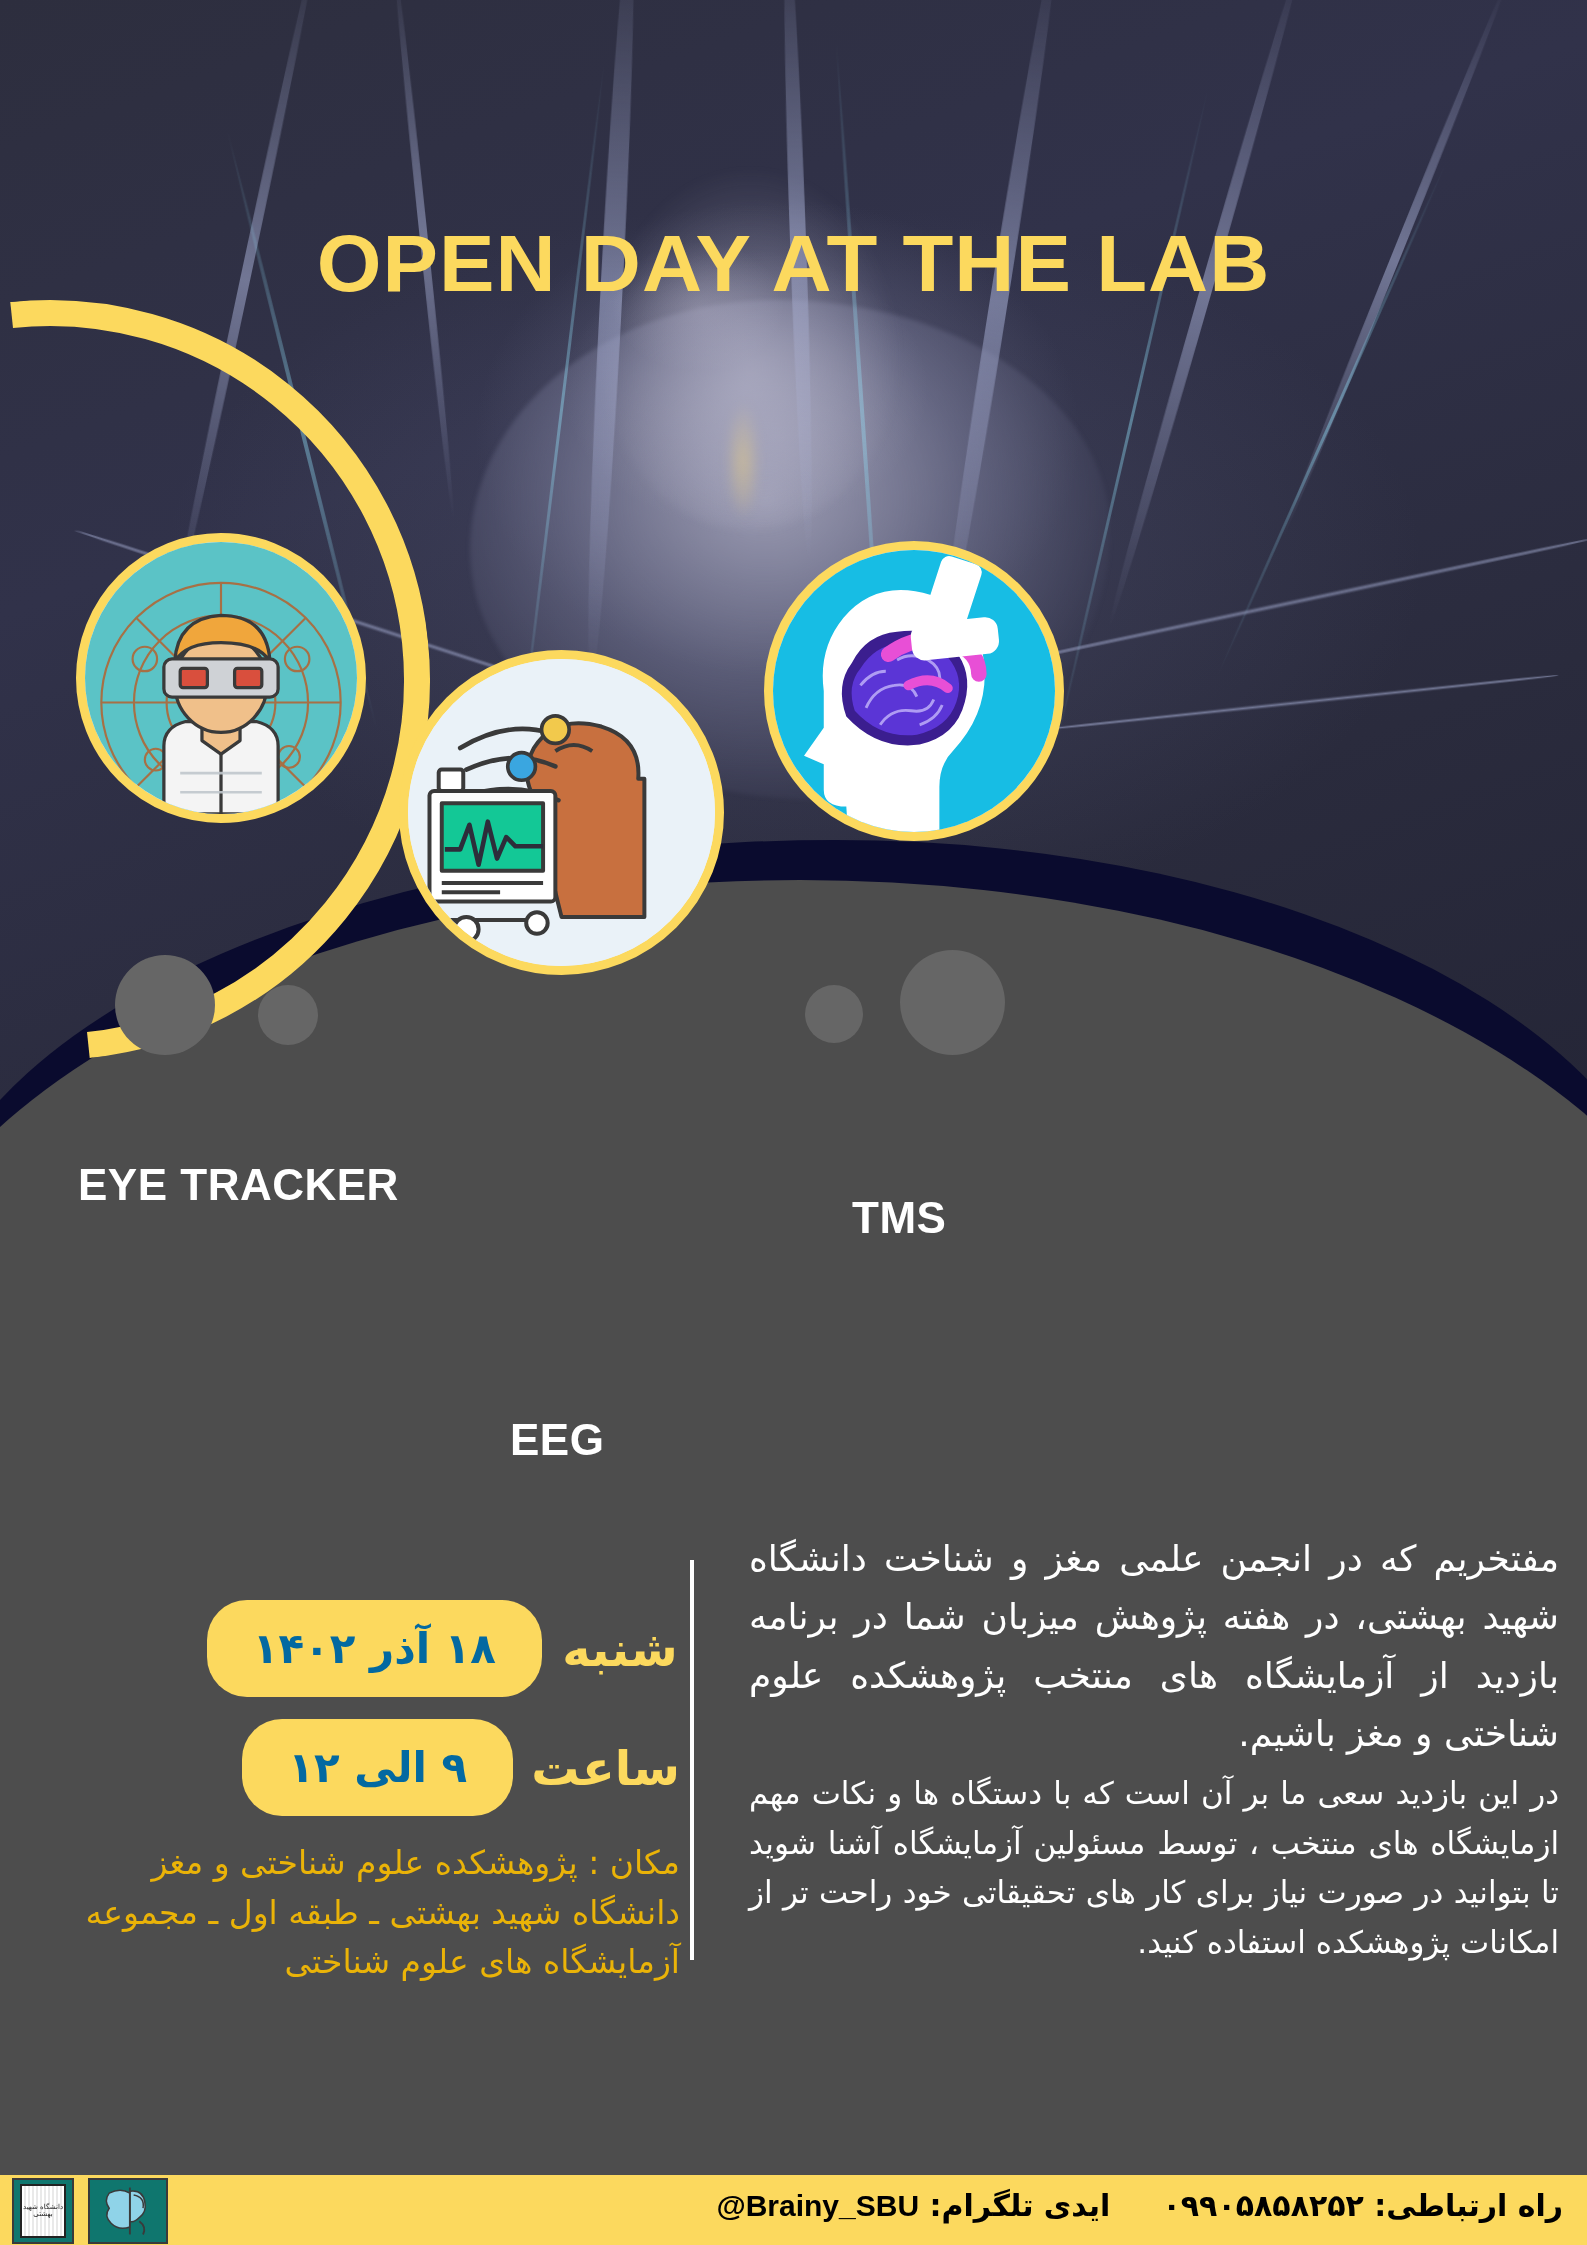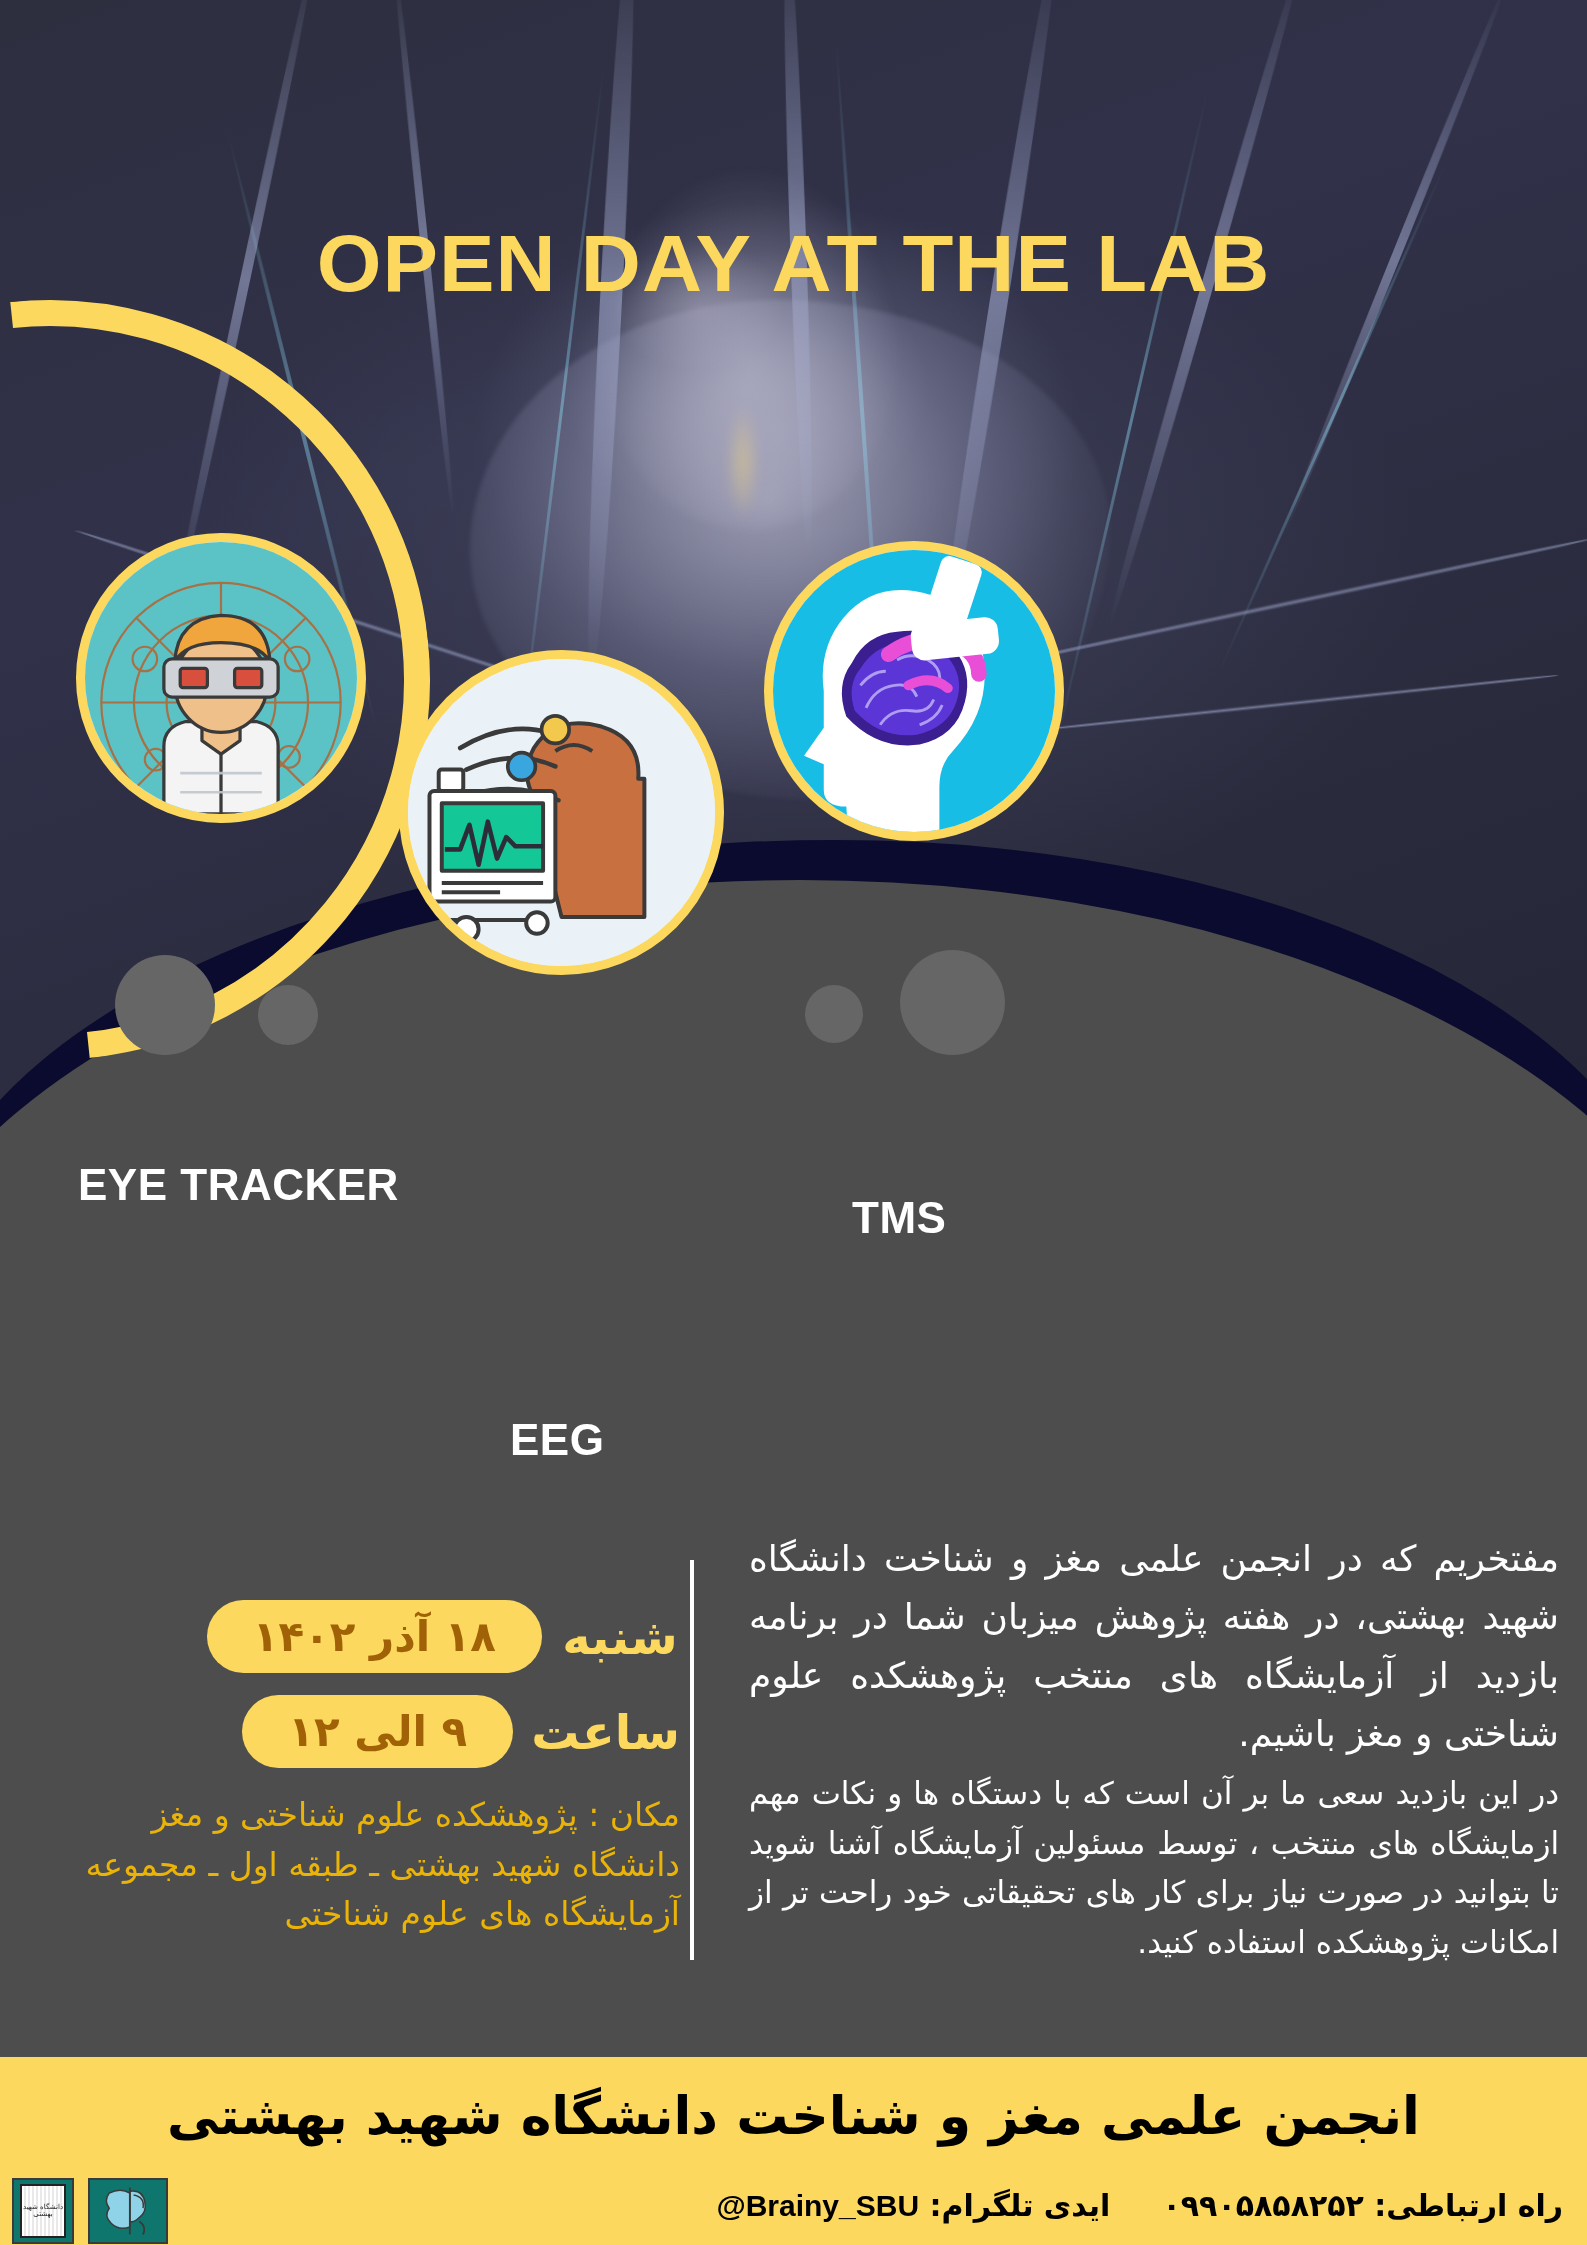--- a/index.html
+++ b/index.html
@@ -127,23 +127,23 @@
   }
 
   .info-left { position:absolute; left:60px; top:1600px; width:620px; direction:rtl; }
   .info-row { display:flex; align-items:center; justify-content:flex-start; gap:18px; margin-bottom:22px; }
   .info-key {
     color:#fcd95e; font-size:48px; font-weight:bold;
     font-family:"DejaVu Sans", sans-serif;
     min-width:120px; text-align:center;
   }
   .pill {
-    background:#fcd95e; color:#a16207;
+    background:#fcd95e; color:#0369a1;
     border-radius:40px;
-    padding:12px 46px;
+    padding:24px 46px;
     font-size:42px; font-weight:bold;
     font-family:"DejaVu Sans", sans-serif;
     white-space:nowrap;
   }
   .venue {
     color:#eab308;
     font-size:33px; line-height:1.5;
     font-family:"DejaVu Sans", sans-serif;
     text-align:right; direction:rtl;
     margin-top:10px;
@@ -352,23 +352,20 @@
       <div>دانشگاه شهید بهشتی ـ طبقه اول ـ مجموعه</div>
       <div>آزمایشگاه های علوم شناختی</div>
     </div>
   </div>
 
   <div class="body-right">
     <p class="body-p1">مفتخریم که در انجمن علمی مغز و شناخت دانشگاه شهید بهشتی، در هفته پژوهش میزبان شما در برنامه بازدید از آزمایشگاه های منتخب پژوهشکده علوم شناختی و مغز  باشیم.</p>
     <p class="body-p2">در این بازدید سعی ما بر آن است که با دستگاه ها و نکات مهم ازمایشگاه های منتخب ، توسط مسئولین آزمایشگاه آشنا شوید تا بتوانید در صورت نیاز برای کار های تحقیقاتی خود راحت تر از امکانات پژوهشکده استفاده کنید.</p>
   </div>
 
-  <div class="footer-band">
-    <div class="footer-title">انجمن علمی مغز و شناخت دانشگاه شهید بهشتی</div>
-  </div>
 
   <div class="footer-strip"></div>
 
   <div class="logo-box logo-sbu">
     <div class="logo-sbu-inner">دانشگاه شهید بهشتی</div>
   </div>
 
   <div class="logo-box logo-assoc">
     <svg viewBox="0 0 80 66" width="76" height="62">
       <path d="M20 14 Q14 22 20 30 Q14 38 22 46 Q30 54 42 50 L42 14 Q32 8 20 14 Z" fill="#8fd3e8" stroke="#3a3a3a" stroke-width="1.6"></path>

